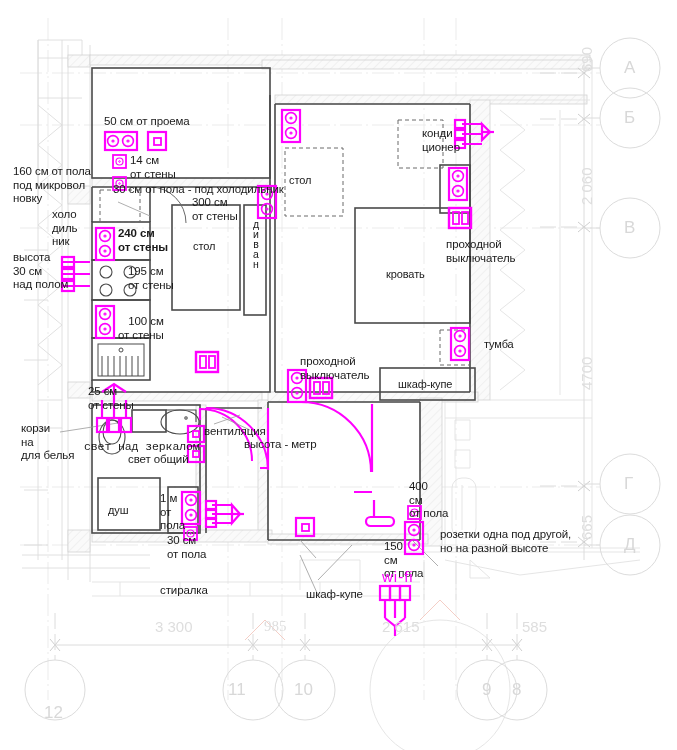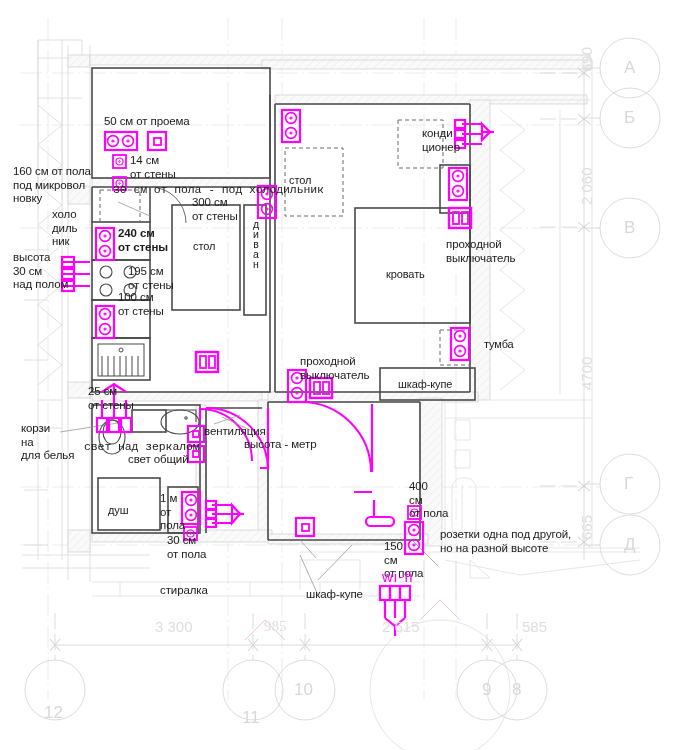--- a/index.html
+++ b/index.html
@@ -451,32 +451,32 @@
     <ellipse cx="517" cy="690" rx="30" ry="30"></ellipse>
   </g>
 </svg>
 
 <div class="lbl" style="left:104px;top:115px;">50 см от проема</div>
 <div class="lbl" style="left:130px;top:154px;">14 см
 от стены</div>
 <div class="lbl" style="left:13px;top:165px;">160 см от пола
 под микровол
 новку</div>
-<div class="lbl" style="left:113px;top:183px;font-family:Liberation Mono, monospace;">30 см от пола - под холодильник</div>
+<div class="lbl" style="left:113px;top:183px;">30 см от пола - под холодильник</div>
 <div class="lbl" style="left:52px;top:208px;">холо
 диль
 ник</div>
 <div class="lbl" style="left:118px;top:227px;font-weight:bold;">240 см
 от стены</div>
 <div class="lbl" style="left:13px;top:251px;">высота
 30 см
 над полом</div>
 <div class="lbl" style="left:128px;top:265px;">195 см
 от стены</div>
-<div class="lbl" style="left:118px;top:291px;">100 см
+<div class="lbl" style="left:118px;top:315px;text-align:right;">100 см
 от стены</div>
 <div class="lbl" style="left:192px;top:196px;">300 см
 от стены</div>
 <div class="lbl room" style="left:193px;top:240px;">стол</div>
 <div class="lbl vert" style="left:251px;top:218px;">диван</div>
 <div class="lbl room" style="left:289px;top:174px;">стол</div>
 <div class="lbl" style="left:422px;top:127px;">конди
 ционер</div>
 <div class="lbl" style="left:446px;top:238px;">проходной
 выключатель</div>
@@ -517,21 +517,21 @@
 <div class="axlbl" style="left:624px;top:218px;">В</div>
 <div class="axlbl" style="left:624px;top:474px;">Г</div>
 <div class="axlbl" style="left:624px;top:535px;">Д</div>
 
 <div class="dimlbl rot" style="left:578px;top:72px;">690</div>
 <div class="dimlbl rot" style="left:578px;top:205px;">2 060</div>
 <div class="dimlbl rot" style="left:578px;top:390px;">4700</div>
 <div class="dimlbl rot" style="left:578px;top:540px;">665</div>
 
 <div class="axlbl" style="left:44px;top:680px;margin-top:23px;">12</div>
-<div class="axlbl" style="left:242px;top:680px;margin-top:28px;">11</div>
+<div class="axlbl" style="left:228px;top:680px;">11</div>
 <div class="axlbl" style="left:294px;top:680px;">10</div>
 <div class="axlbl" style="left:482px;top:680px;">9</div>
 <div class="axlbl" style="left:512px;top:680px;">8</div>
 
 <div class="dimlbl" style="left:155px;top:618px;">3 300</div>
 <div class="dimlbl" style="left:264px;top:618px;font-family:Liberation Serif, serif;">985</div>
 <div class="dimlbl" style="left:382px;top:618px;">2 615</div>
 <div class="dimlbl" style="left:522px;top:618px;">585</div>
 
 </div>

